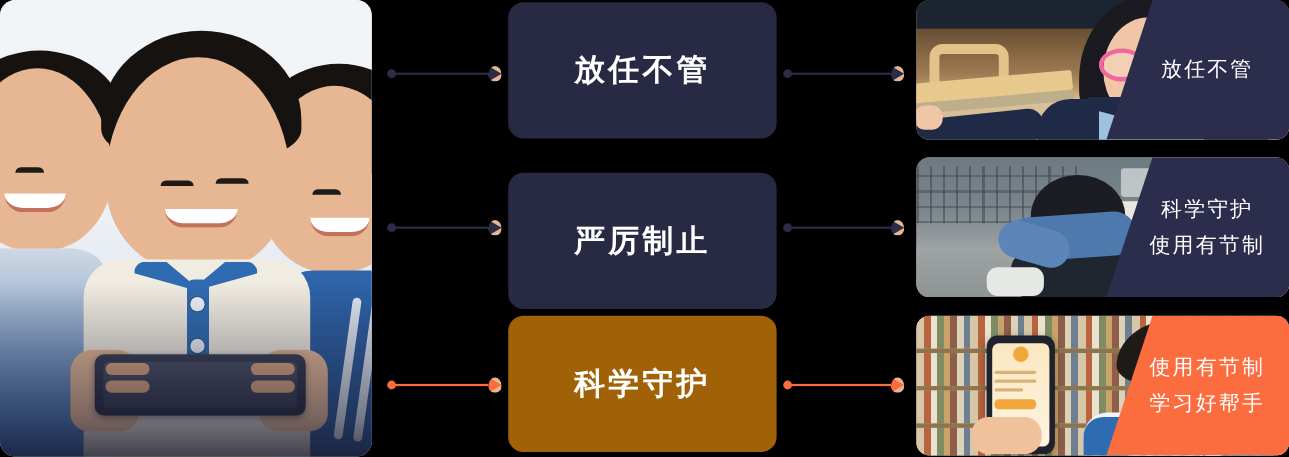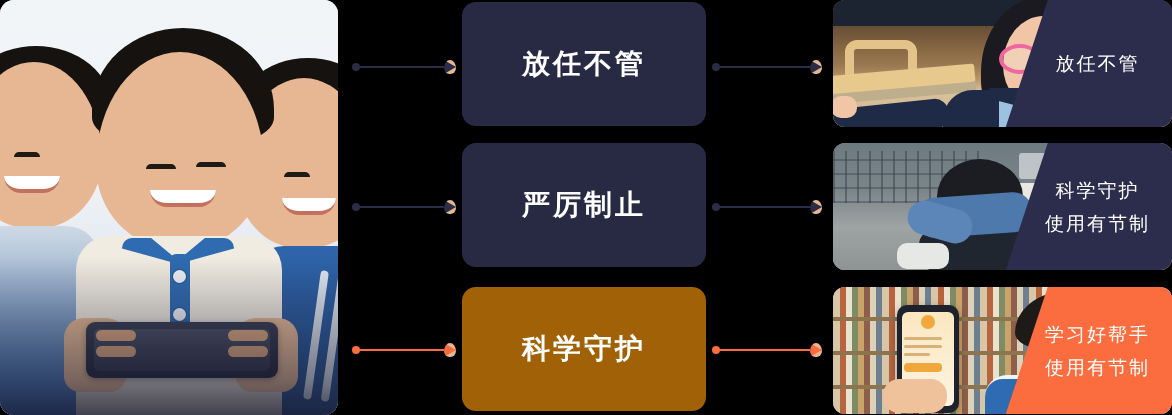--- a/index.html
+++ b/index.html
@@ -59,21 +59,21 @@
       background:linear-gradient(180deg,rgba(0,0,0,0) 62%,rgba(26,27,48,.55) 92%,rgba(26,27,48,.8) 100%);}
 
   
   .mbox{
     position:absolute;left:462px;width:244px;height:124px;border-radius:14px;
     display:flex;align-items:center;justify-content:center;
     color:#fff;font-size:28px;font-weight:bold;letter-spacing:3px;
   }
   .mbox.dark{background:#282943;}
   .mbox.accent{background:#a16207;}
-  .r1{top:2px;} .r2{top:143px;} .r3{top:287px;}
+  .r1{top:2px;} .r2{top:157px;} .r3{top:287px;}
 
   
   .arrow{position:absolute;height:20px;display:block;}
   .arrow .dot{position:absolute;left:0;top:6px;width:8px;height:8px;border-radius:50%;}
   .arrow .line{position:absolute;left:6px;top:9px;height:2px;}
   .arrow .head{position:absolute;top:3px;width:0;height:0;
         border-top:7px solid transparent;border-bottom:7px solid transparent;}
   .a-dark .dot{background:#2b2c45;}
   .a-dark .line{background:#2b2c45;}
   .a-dark .head{border-left:12px solid #2b2c45;}
@@ -317,18 +317,18 @@
         <span class="l-scr-logo"></span>
         <span class="l-scr-l" style="top:32px;"></span>
         <span class="l-scr-l" style="top:40px;"></span>
         <span class="l-scr-l" style="top:48px;width:26px;"></span>
         <span class="l-scr-btn"></span>
         <span class="l-scr-l" style="top:74px;width:28px;"></span>
       </div>
       <div class="l-hand"></div>
     </div>
     <div class="overlay accent">
+      <div class="otext">使用有节制</div>
       <div class="otext">学习好帮手</div>
-      <div class="otext">使用有节制</div>
     </div>
   </div>
 
 </div>
 
 </body></html>

